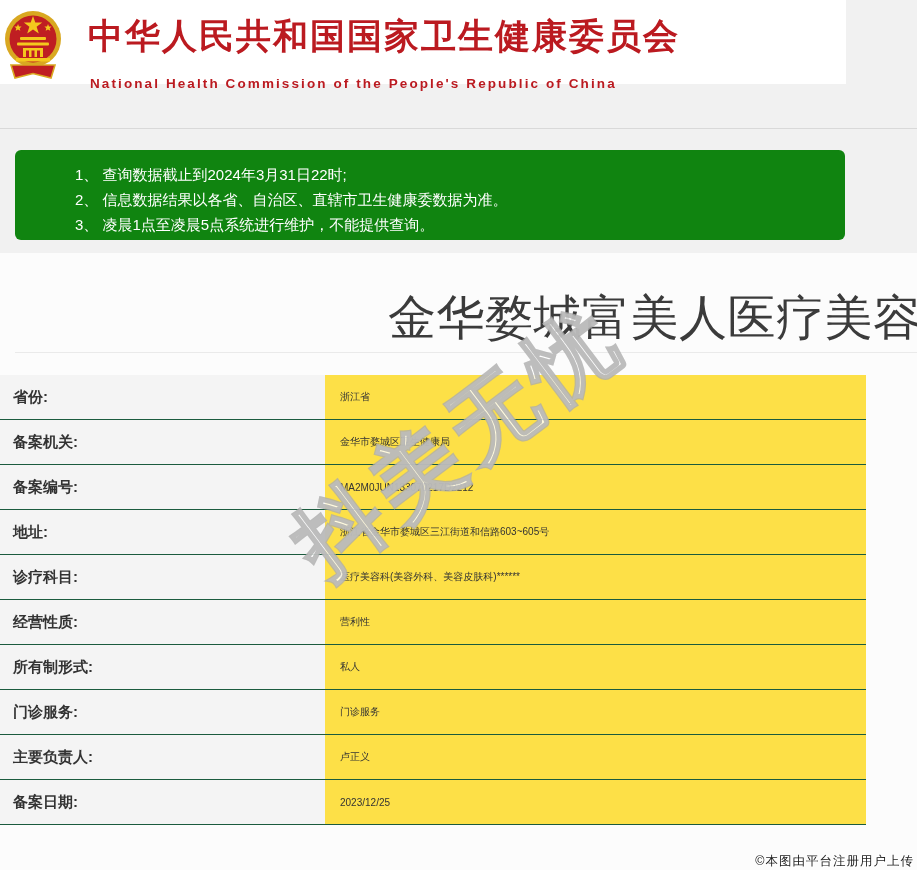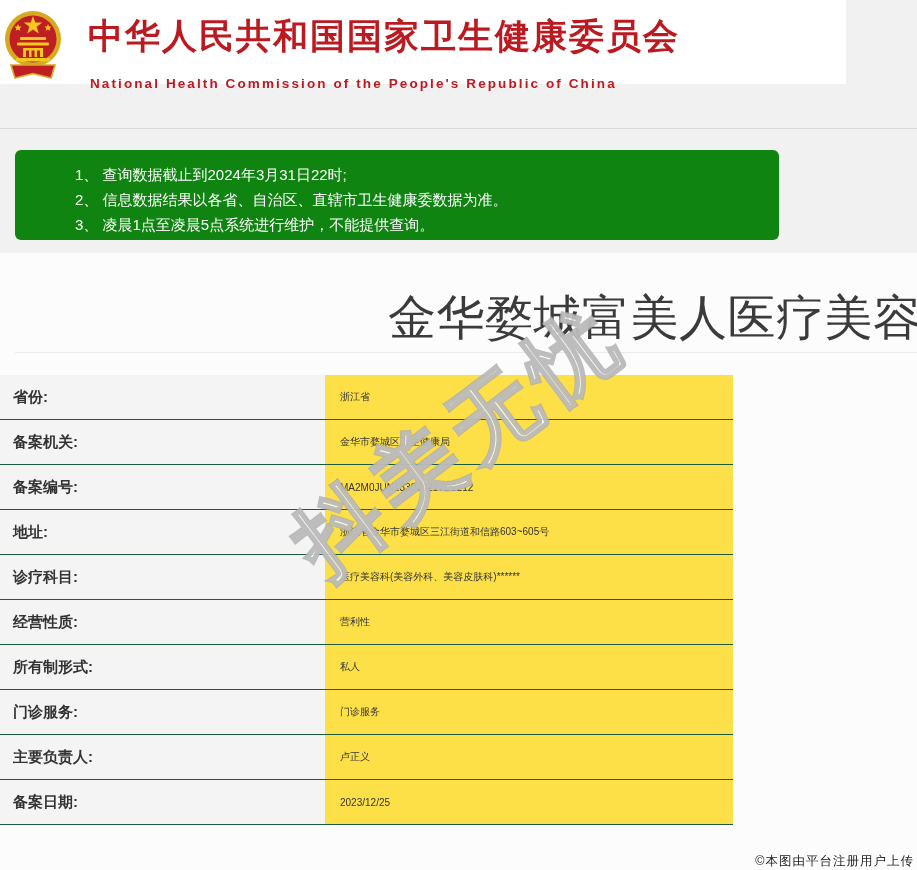--- a/index.html
+++ b/index.html
@@ -9,28 +9,28 @@
     font-family:"Liberation Sans","DejaVu Sans",sans-serif;
   }
   .gray-band   { position:absolute; top:0; left:0; width:917px; height:253px; background:#f1f1f1; }
   .band-line   { position:absolute; top:128px; left:0; width:917px; height:1px; background:#d9d9d9; }
   .header-white{ position:absolute; top:0; left:0; width:846px; height:84px; background:#ffffff; }
   .emblem      { position:absolute; top:8px; left:4px; width:58px; height:74px; }
   .title-cn    { position:absolute; top:13px; left:88px; font-size:35px; font-weight:bold;
                  color:#bb1a20; letter-spacing:2px; white-space:nowrap; }
   .title-en    { position:absolute; top:76px; left:90px; font-size:13.5px; font-weight:bold;
                  color:#bb1a20; letter-spacing:2.1px; white-space:nowrap; }
-  .notice      { position:absolute; top:150px; left:15px; width:764px; height:90px;
+  .notice      { position:absolute; top:150px; left:15px; width:830px; height:90px;
                  background:#108410; border-radius:6px; padding:12px 10px 0 60px;
                  color:#ffffff; font-size:15px; line-height:25px; z-index:5; }
   .notice div  { white-space:nowrap; }
   .page-title  { position:absolute; top:286px; left:388px; font-size:48px; color:#3b3b3b;
                  letter-spacing:0.5px; white-space:nowrap; font-weight:400; }
   .faint-line  { position:absolute; top:352px; left:15px; width:902px; height:1px; background:#eaeaea; }
-  .info-table  { position:absolute; top:375px; left:0; width:733px; z-index:1; }
+  .info-table  { position:absolute; top:375px; left:0; width:866px; z-index:1; }
   .row         { display:flex; height:45px; border-bottom:1px solid #1b5b3e; }
   .cell-label  { width:325px; background:#f4f4f4; display:flex; align-items:center;
                  padding-left:13px; font-weight:bold; font-size:15px; color:#333333; }
   .cell-value  { flex:1; background:#fde047; display:flex; align-items:center;
                  padding-left:15px; font-size:10px; color:#333333; }
   .watermark   { position:absolute; top:383px; left:205px; width:510px; text-align:center;
                  transform:rotate(-37deg); font-size:86px; letter-spacing:10px; font-weight:bold;
                  color:rgba(255,255,255,0.82); -webkit-text-stroke:2.5px rgba(172,172,172,0.8);
                  z-index:60; pointer-events:none; white-space:nowrap; }
   .credit      { position:absolute; top:853px; right:3px; font-size:12.5px; font-weight:normal;

